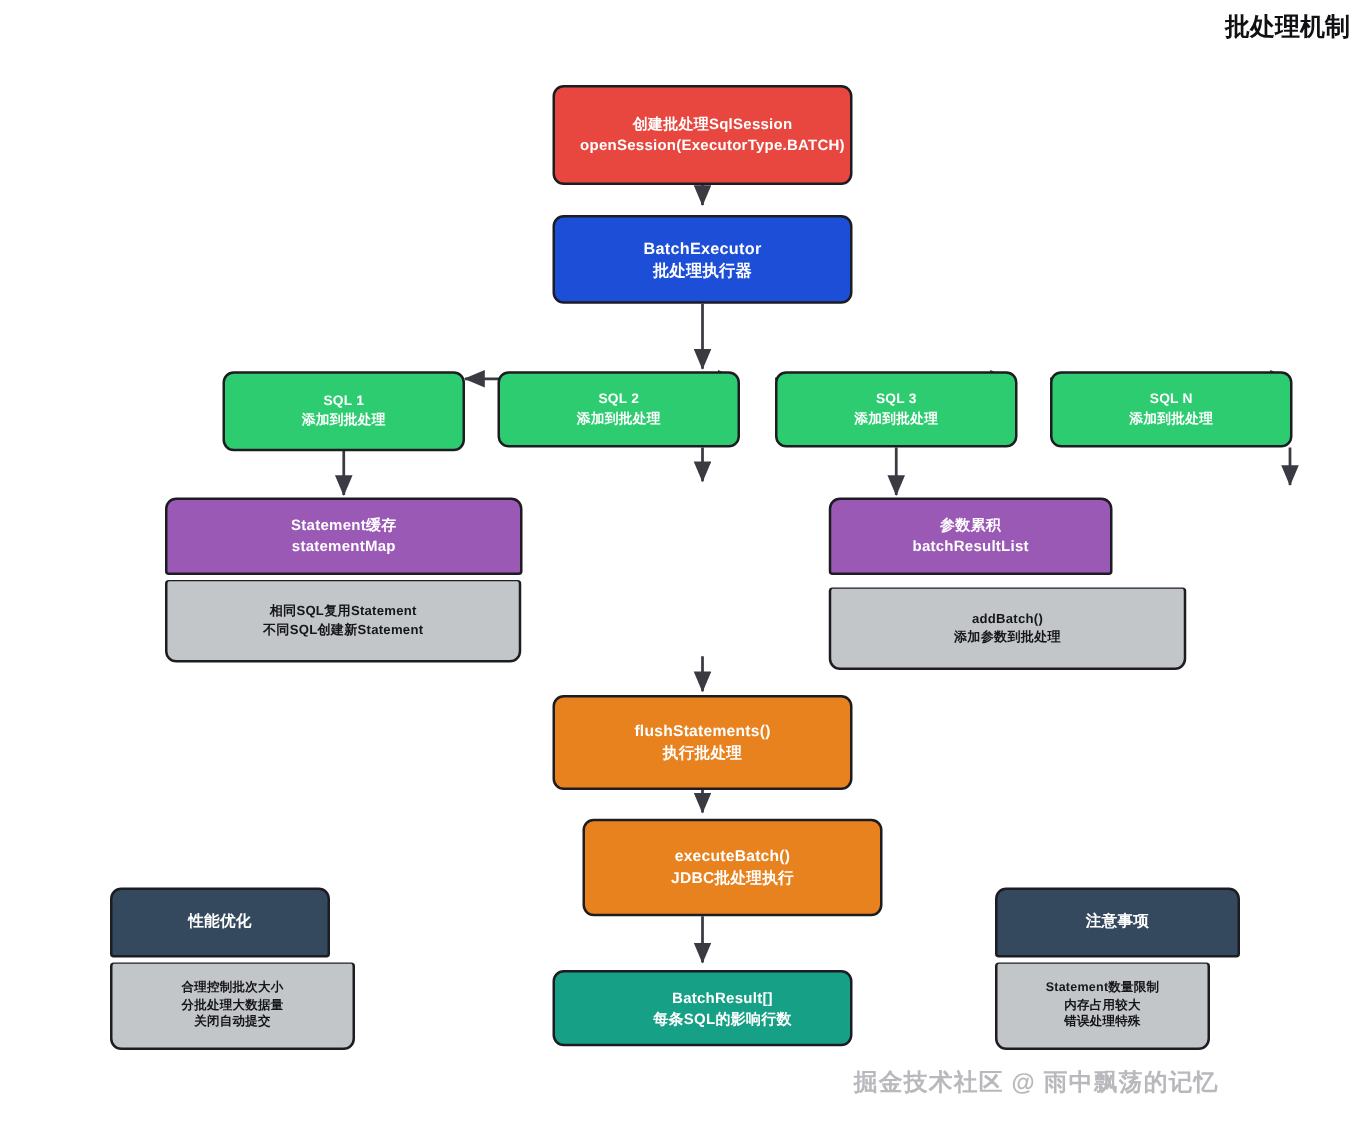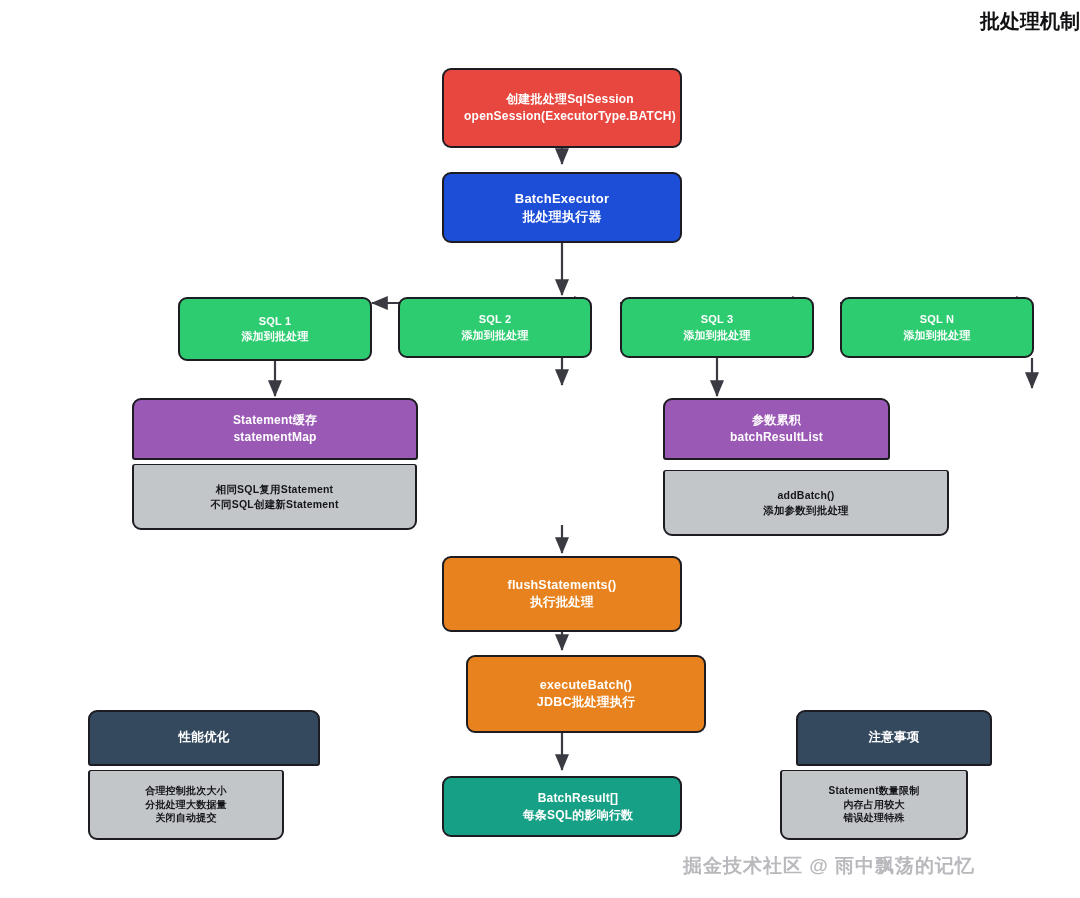--- a/index.html
+++ b/index.html
@@ -169,33 +169,33 @@
   <div class="node n-orange" style="left:442px; top:655px; width:240px; height:78px; font-size:12.5px;margin-left:24px;">
     <span class="line">executeBatch()</span>
     <span class="line">JDBC批处理执行</span>
   </div>
 
   <div class="node n-teal" style="left:442px; top:776px; width:240px; height:61px; font-size:12px;">
     <span class="line">BatchResult[]</span>
     <span class="line">每条SQL的影响行数</span>
   </div>
 
-  <div class="node n-navy card-head" style="left:88px; top:710px; width:232px; height:56px; font-size:12.5px;">
+  <div class="node n-navy card-head" style="left:88px; top:710px; width:176px; height:56px; font-size:12.5px;">
     <span class="line">性能优化</span>
   </div>
   <div class="node n-gray card-body" style="left:88px; top:770px; width:196px; height:70px; font-size:10px;">
     <span class="line">合理控制批次大小</span>
     <span class="line">分批处理大数据量</span>
     <span class="line">关闭自动提交</span>
   </div>
 
   <div class="node n-navy card-head" style="left:796px; top:710px; width:196px; height:56px; font-size:12.5px;">
     <span class="line">注意事项</span>
   </div>
-  <div class="node n-gray card-body" style="left:780px; top:770px; width:188px; height:70px; font-size:10px;">
+  <div class="node n-gray card-body" style="left:796px; top:770px; width:172px; height:70px; font-size:10px;">
     <span class="line">Statement数量限制</span>
     <span class="line">内存占用较大</span>
     <span class="line">错误处理特殊</span>
   </div>
 
   <div class="watermark" style="left:683px; top:853px; font-size:19px;">掘金技术社区 @ 雨中飘荡的记忆</div>
 
 </div>
 
 </body></html>

